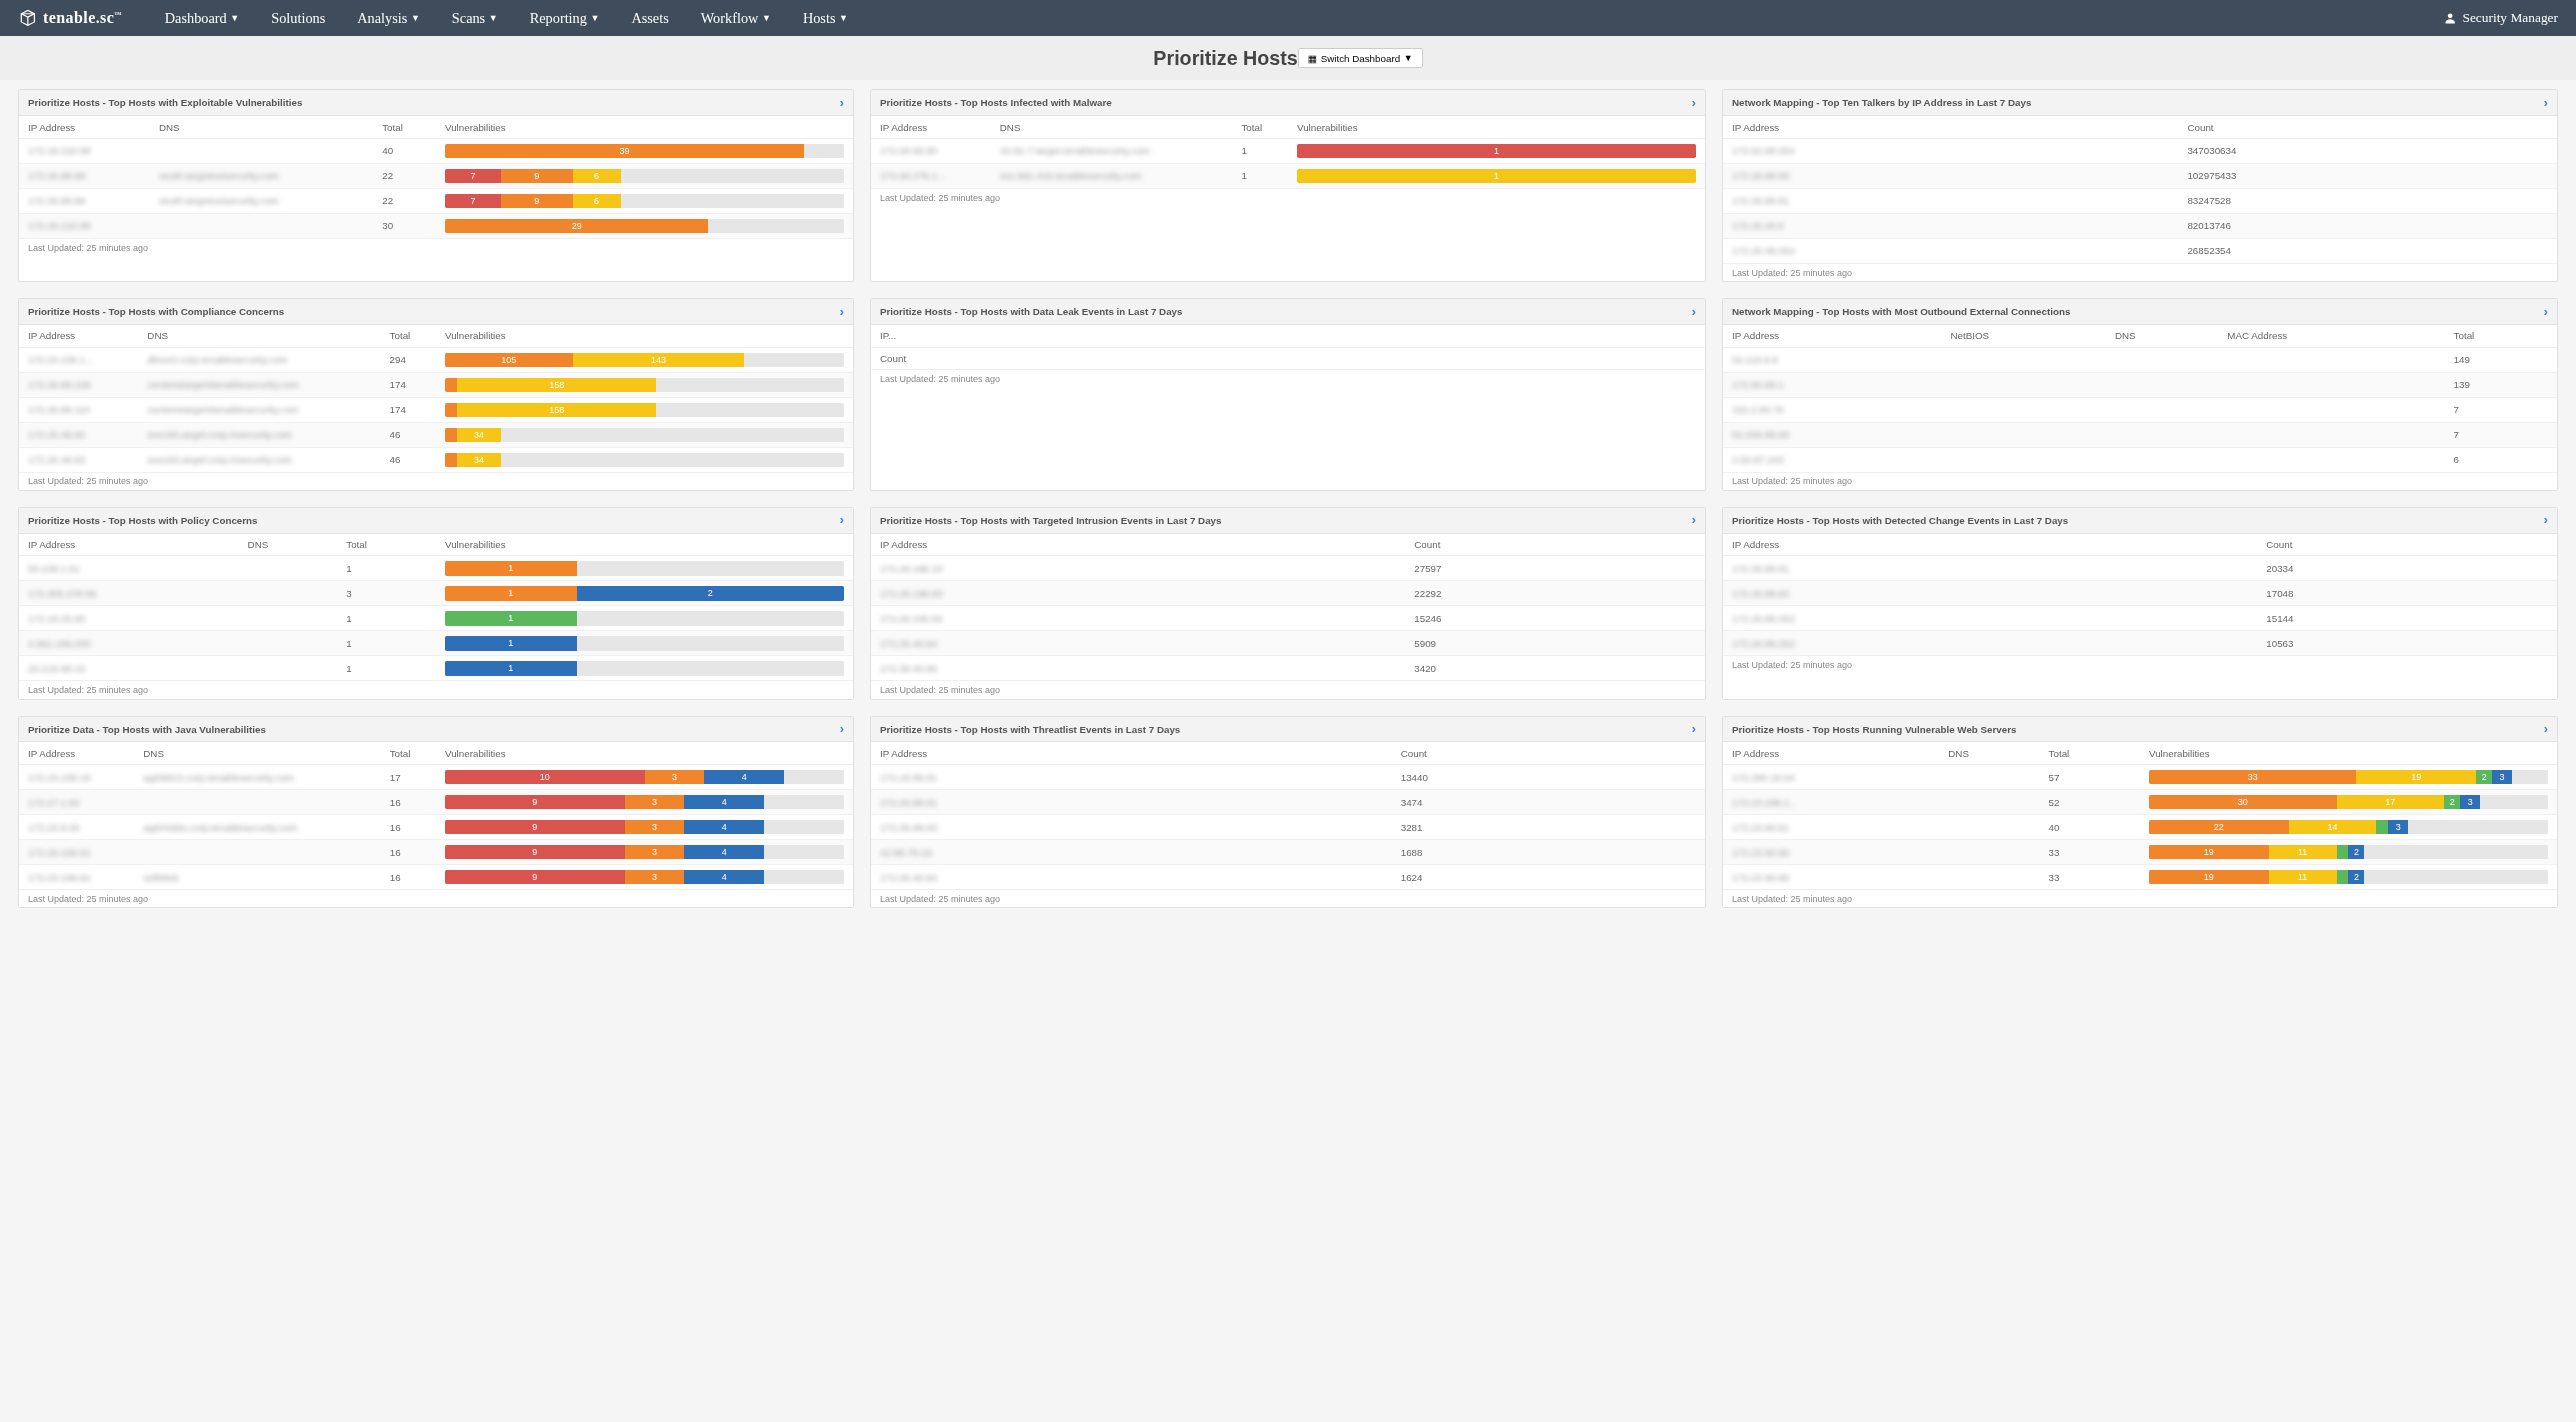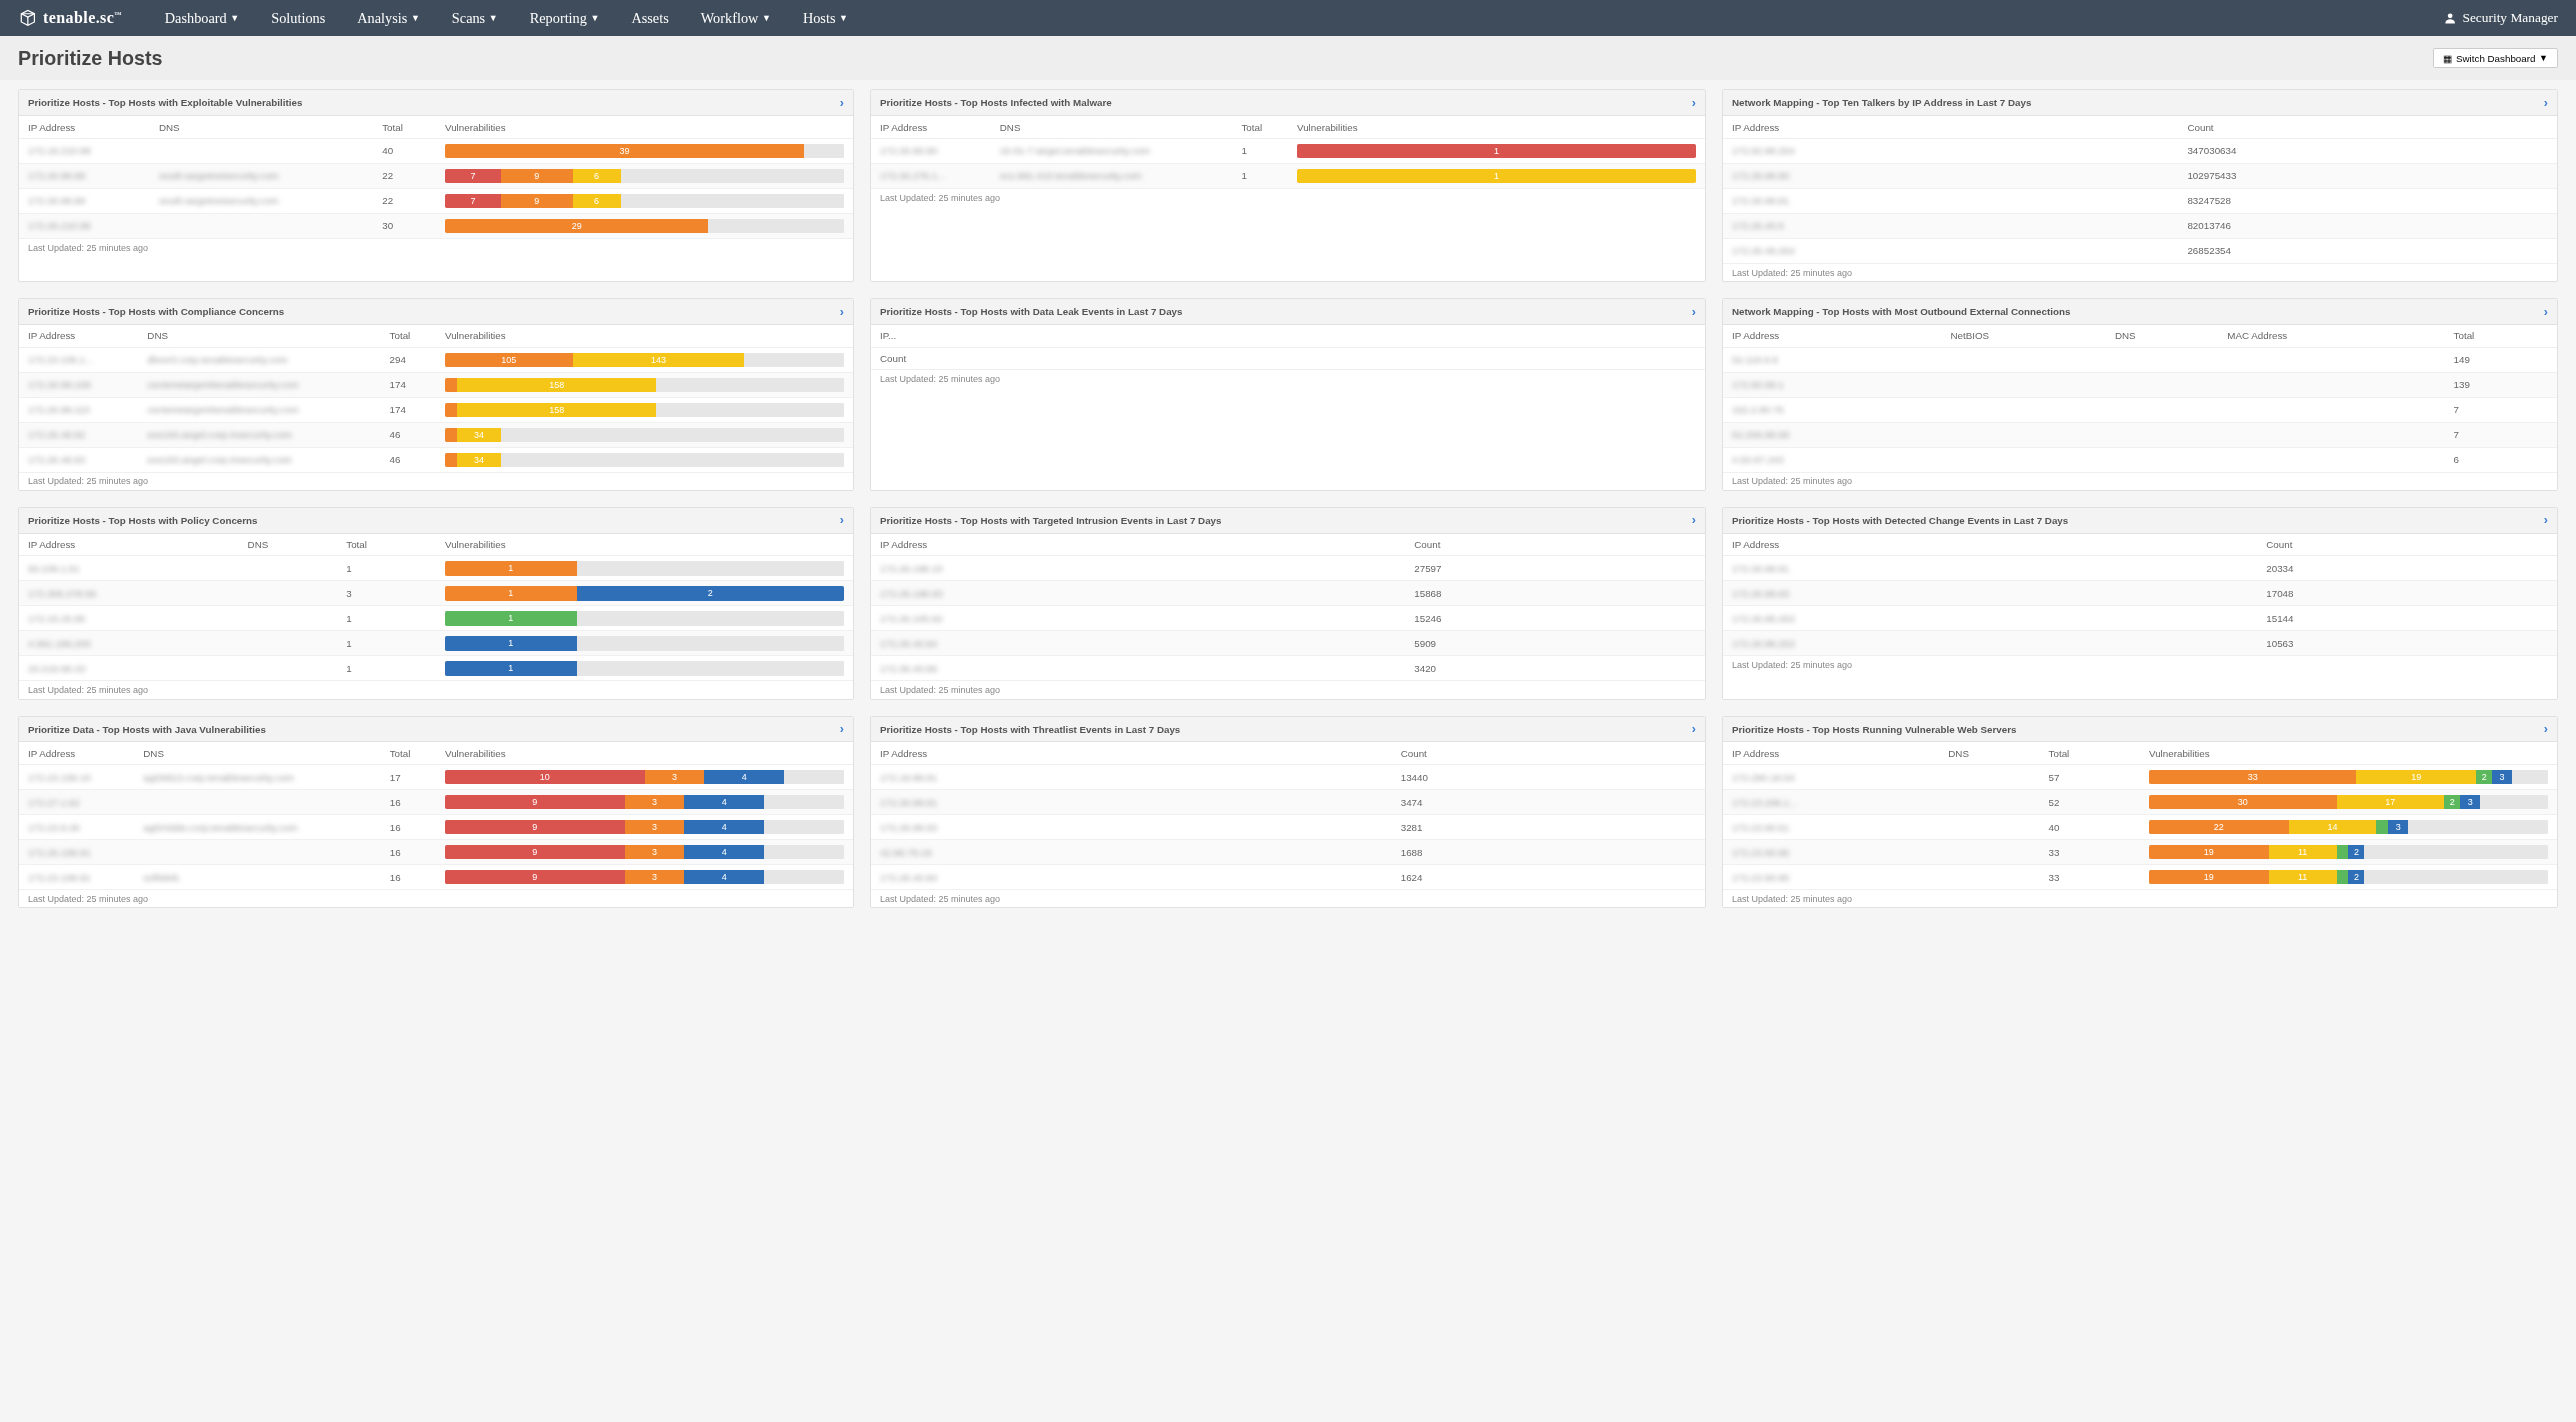--- a/index.html
+++ b/index.html
@@ -6,21 +6,21 @@
   body { font-family: -apple-system, BlinkMacSystemFont, "Segoe UI", Arial, sans-serif; font-size: 10.7px; background: #f5f5f5; color: #444; }
   .navbar { background: #3f4c5b; color: #fff; display: flex; align-items: center; padding: 0 18px; height: 36px; font-family: Liberation Serif, serif; }
   .brand { display: flex; align-items: center; gap: 5.4px; margin-right: 27px; }
   .brand-icon { width: 19.7px; height: 19.7px; }
   .brand-text { font-size: 16px; font-weight: 600; letter-spacing: 0.4px; }
   .brand-tm { font-size: 7.2px; vertical-align: super; }
   .nav-item { color: #fff; font-size: 14.3px; padding: 0 16px; cursor: pointer; display: flex; align-items: center; gap: 3.6px; height: 36px; }
   .caret { font-size: 9px; }
   .nav-spacer { flex: 1; }
   .user-area { display: flex; align-items: center; gap: 5.4px; font-size: 13.4px; }
-  .page-header { display: flex; align-items: center; justify-content: space-between; padding: 10.7px 18px; background: #eee; }
+  .page-header { display: flex; align-items: center; justify-content: center; padding: 10.7px 18px; background: #eee; }
   .page-title { font-size: 19.7px; font-weight: 700; color: #444; }
   .switch-btn { background: #fff; border: 0.9px solid #ccc; padding: 3.6px 9px; font-size: 9.8px; cursor: pointer; border-radius: 1.8px; display: flex; align-items: center; gap: 3.6px; }
   .grid { display: grid; grid-template-columns: repeat(3, 1fr); gap: 16px; padding: 9px 18px 18px; }
   .card { background: #fff; border: 0.9px solid #e0e0e0; border-radius: 1.8px; display: flex; flex-direction: column; }
   .card-head { display: flex; align-items: center; justify-content: space-between; padding: 5.4px 9px; background: #f3f3f3; border-bottom: 0.9px solid #e2e2e2; }
   .card-title { font-size: 9.8px; font-weight: 700; color: #555; }
   .chevron { color: #3a7fd5; font-size: 12.5px; font-weight: 700; cursor: pointer; }
   .tbl { width: 100%; border-collapse: collapse; }
   .tbl th { font-size: 9.8px; font-weight: 400; color: #666; text-align: left; padding: 5.4px 9px; border-bottom: 0.9px solid #eee; }
   .tbl td { font-size: 9.8px; color: #666; padding: 4.5px 9px; border-bottom: 0.9px solid #f0f0f0; height: 25px; vertical-align: middle; }
@@ -482,21 +482,21 @@
             <th>Count</th>
           </tr>
         </thead>
         <tbody>
           <tr>
             <td><span class="blur">172.26.198.10</span></td>
             <td class="countcol">27597</td>
           </tr>
           <tr>
             <td><span class="blur">172.26.198.93</span></td>
-            <td class="countcol">15868</td>
+            <td class="countcol">22292</td>
           </tr>
           <tr>
             <td><span class="blur">172.26.100.92</span></td>
             <td class="countcol">15246</td>
           </tr>
           <tr>
             <td><span class="blur">172.26.40.84</span></td>
             <td class="countcol">5909</td>
           </tr>
           <tr>

